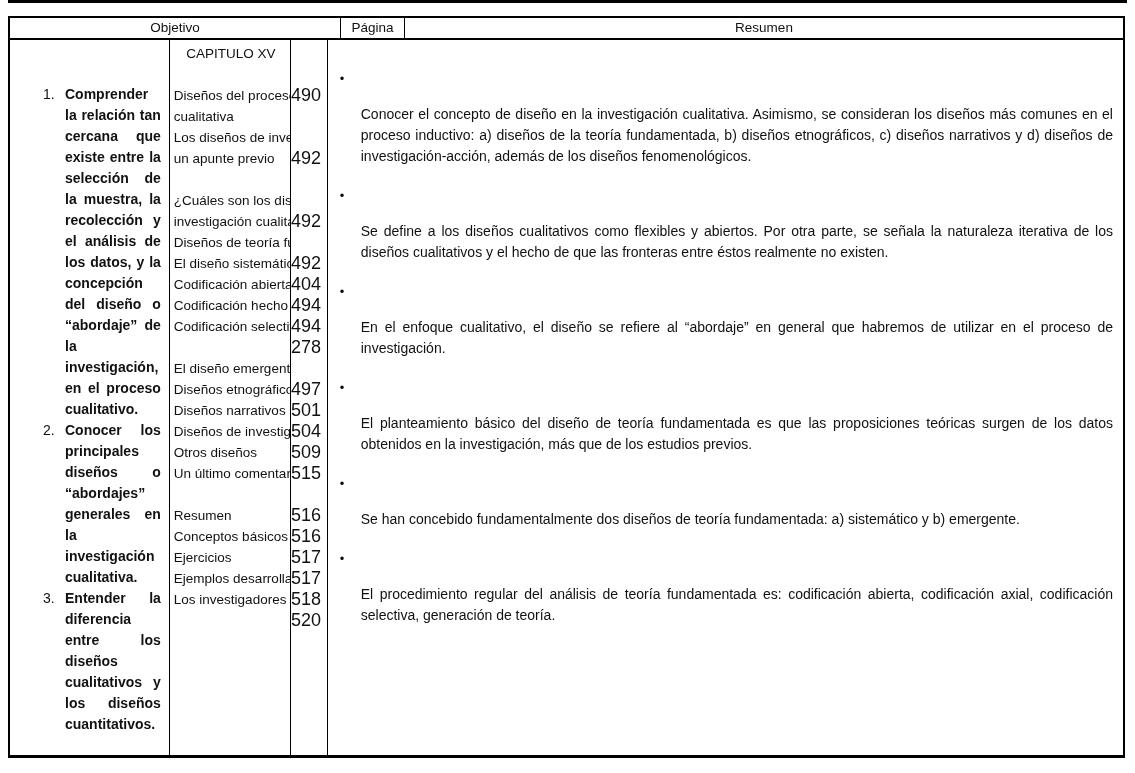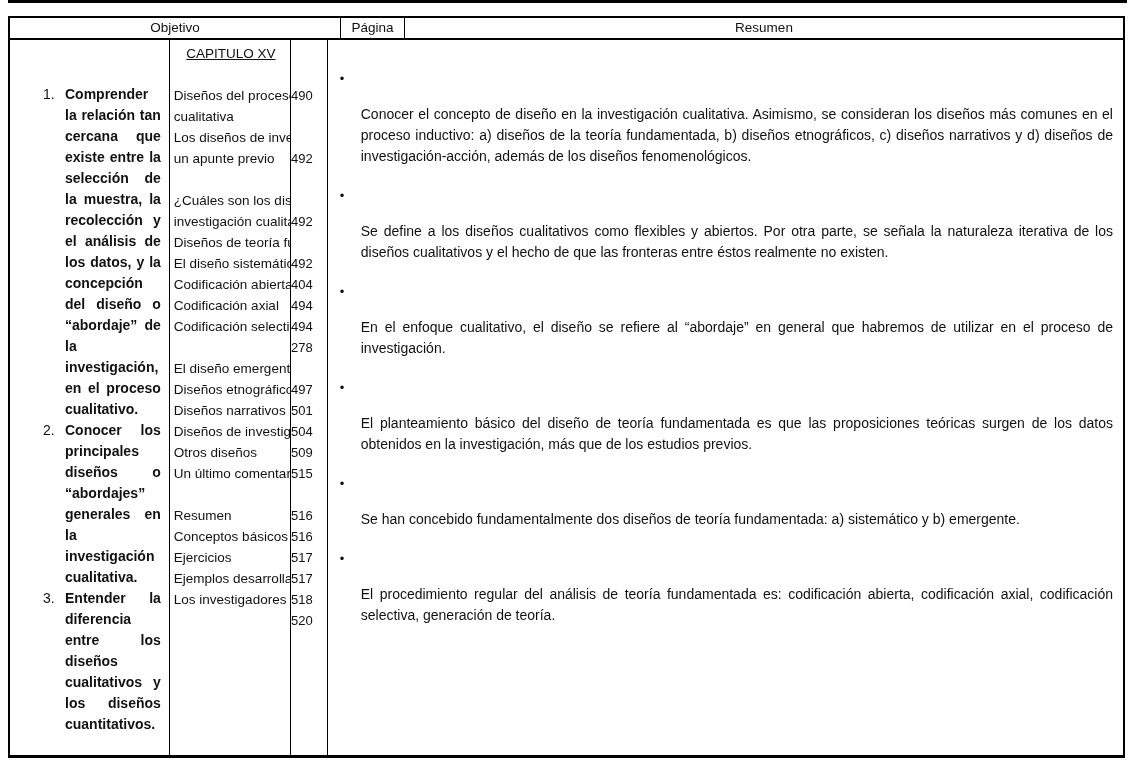--- a/index.html
+++ b/index.html
@@ -36,23 +36,23 @@
   .w-resumen{flex:1 1 auto;}
 
   
   .col-objetivo{padding:44px 8px 0 33px;font-size:14px;line-height:21px;}
   .obj-item{display:flex;align-items:flex-start;}
   .obj-num{flex:0 0 22px;}
   .obj-text{flex:1 1 auto;text-align:justify;font-weight:bold;}
 
   
   .col-indice{padding:3px 2px 0 4px;font-size:13.5px;}
-  .col-pagina{padding:3px 17px 0 0;font-size:13px;}
+  .col-pagina{padding:3px 17px 0 0;font-size:18px;}
   .tline{height:21px;line-height:21px;white-space:nowrap;}
-  .tline.center{text-align:center;text-decoration:underline;}
+  .tline.center{text-align:center;}
   .pnum{text-align:center;}
 
   
   .col-resumen{padding:28px 10px 0 12px;font-size:14px;line-height:21px;}
   .res-item{display:flex;align-items:flex-start;margin-bottom:18px;}
   .res-bullet{flex:0 0 21px;font-size:13px;}
   .res-text{flex:1 1 auto;text-align:justify;margin-top:36px;}
 </style>
 </head>
 <body>
@@ -91,21 +91,21 @@
           <div class="tline">Diseños del proceso de investigación</div>
           <div class="tline">cualitativa</div>
           <div class="tline">Los diseños de investigación cualitativa:</div>
           <div class="tline">un apunte previo</div>
           <div class="tline"></div>
           <div class="tline">¿Cuáles son los diseños básicos de la</div>
           <div class="tline">investigación cualitativa?</div>
           <div class="tline">Diseños de teoría fundamentada</div>
           <div class="tline">El diseño sistemático</div>
           <div class="tline">Codificación abierta</div>
-          <div class="tline">Codificación axial</div>
+          <div class="tline">Codificación hecho</div>
           <div class="tline">Codificación selectiva</div>
           <div class="tline"></div>
           <div class="tline">El diseño emergente</div>
           <div class="tline">Diseños etnográficos</div>
           <div class="tline">Diseños narrativos</div>
           <div class="tline">Diseños de investigación-acción</div>
           <div class="tline">Otros diseños</div>
           <div class="tline">Un último comentario</div>
           <div class="tline"></div>
           <div class="tline">Resumen</div>

